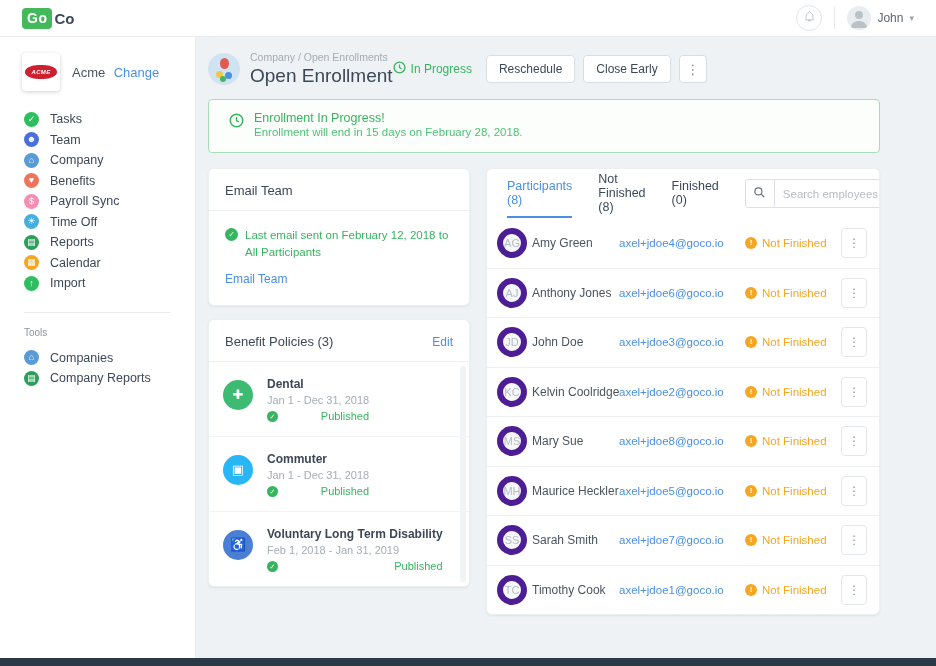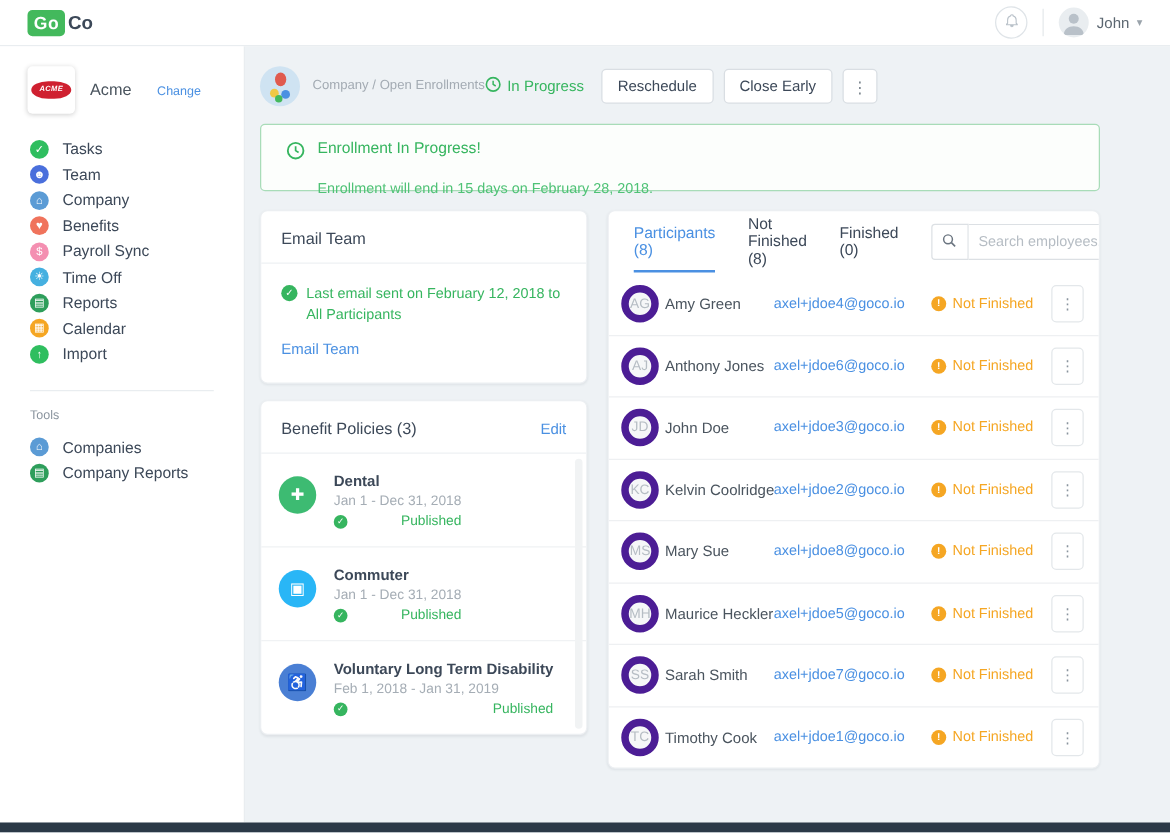--- a/index.html
+++ b/index.html
@@ -28,21 +28,21 @@
   .bottombar { height:8px; background:#2b3947; flex:0 0 auto; }
 
   
   .sidebar { width:196px; background:#fff; border-right:1px solid #e9edf0; padding:16px 0 0 0; flex:0 0 auto; }
   .company-block { display:flex; align-items:center; gap:12px; padding:0 0 18px 22px; }
   .company-logo { width:38px; height:38px; background:#fff; border-radius:4px;
     box-shadow:0 1px 4px rgba(0,0,0,0.18); display:flex; align-items:center; justify-content:center; }
   .acme-oval { background:#cf2030; color:#fff; font-size:6px; font-weight:bold; font-style:italic;
     border-radius:50%/60%; padding:4px 7px; letter-spacing:0.3px; }
   .company-name { font-size:13px; color:#4a545e; }
-  .change-link { font-size:10px; color:#4a90e2; margin-left:16px; cursor:pointer; }
+  .change-link { font-size:13px; color:#4a90e2; margin-left:4px; cursor:pointer; }
   .nav-item { display:flex; align-items:center; gap:11px; height:20.5px; padding-left:24px;
     font-size:12.5px; color:#3c4858; cursor:pointer; }
   .nav-icon { width:15px; height:15px; border-radius:50%; color:#fff; font-size:9px; line-height:15px;
     text-align:center; flex:0 0 auto; }
   .side-divider { border:none; border-top:1px solid #e9edf0; margin:18px 24px 14px 24px; }
   .tools-label { font-size:10px; color:#8a949e; padding-left:24px; margin-bottom:10px; }
 
   
   .main { flex:1 1 auto; padding:10px 56px 0 12px; overflow:hidden; }
   .page-head { display:flex; align-items:center; justify-content:flex-start; height:44px; }
@@ -58,21 +58,21 @@
   .page-title { font-size:19px; font-weight:500; color:#3c4858; }
   .ph-right { display:flex; align-items:center; gap:8px; }
   .status-inprogress { display:flex; align-items:center; gap:5px; font-size:12px; color:#36b55f; margin-right:6px; }
   .btn { height:28px; background:#fff; border:1px solid #d9dee3; border-radius:4px;
     font-size:12px; color:#3c4858; padding:0 12px; cursor:pointer; font-family:inherit; }
   .btn-kebab { width:28px; padding:0; color:#7d8790; font-size:13px; }
 
   
   .alert { margin-top:8px; height:54px; border:1px solid #a8dcb8; border-radius:4px; background:#fcfefc;
     display:flex; align-items:flex-start; gap:10px; padding:11px 16px 0 20px; }
-  .alert-title { font-size:12.5px; color:#36b55f; font-weight:500; margin-bottom:20px; }
+  .alert-title { font-size:12.5px; color:#36b55f; font-weight:500; margin-bottom:1px; }
   .alert-msg { font-size:11.5px; color:#4fc276; }
 
   
   .cols { display:flex; gap:16px; margin-top:15px; align-items:flex-start; }
   .left-col { width:262px; flex:0 0 auto; display:flex; flex-direction:column; gap:13px; }
   .card { background:#fff; border-radius:6px; box-shadow:0 1px 2px rgba(40,50,60,0.08); border:1px solid #eceff2; }
   .card-head { display:flex; align-items:center; justify-content:space-between;
     padding:14px 16px 12px 16px; border-bottom:1px solid #eef1f3; }
   .card-title { font-size:13px; color:#3c4858; }
   .edit-link { font-size:12px; color:#4a90e2; cursor:pointer; }
@@ -245,20 +245,21 @@
               <i class="b-yellow"></i>
               <i class="b-blue"></i>
               <i class="b-green"></i>
           </div>
           <div>
             <div class="breadcrumb">
               <span>Company</span>
               <span>/</span>
               <span>Open Enrollments</span>
             </div>
+            <h1 class="page-title">Open Enrollment</h1>
           </div>
         </div>
         <div class="ph-right">
           <div class="status-inprogress">
             <span>
               <svg width="13" height="13" viewBox="0 0 24 24">
                   <circle cx="12" cy="12" r="10" fill="none" stroke="#36b55f" stroke-width="2.4"></circle>
                   <path d="M12 6.5V12l3.8 2.4" fill="none" stroke="#36b55f" stroke-width="2.2"></path>
                 </svg>
             </span>

